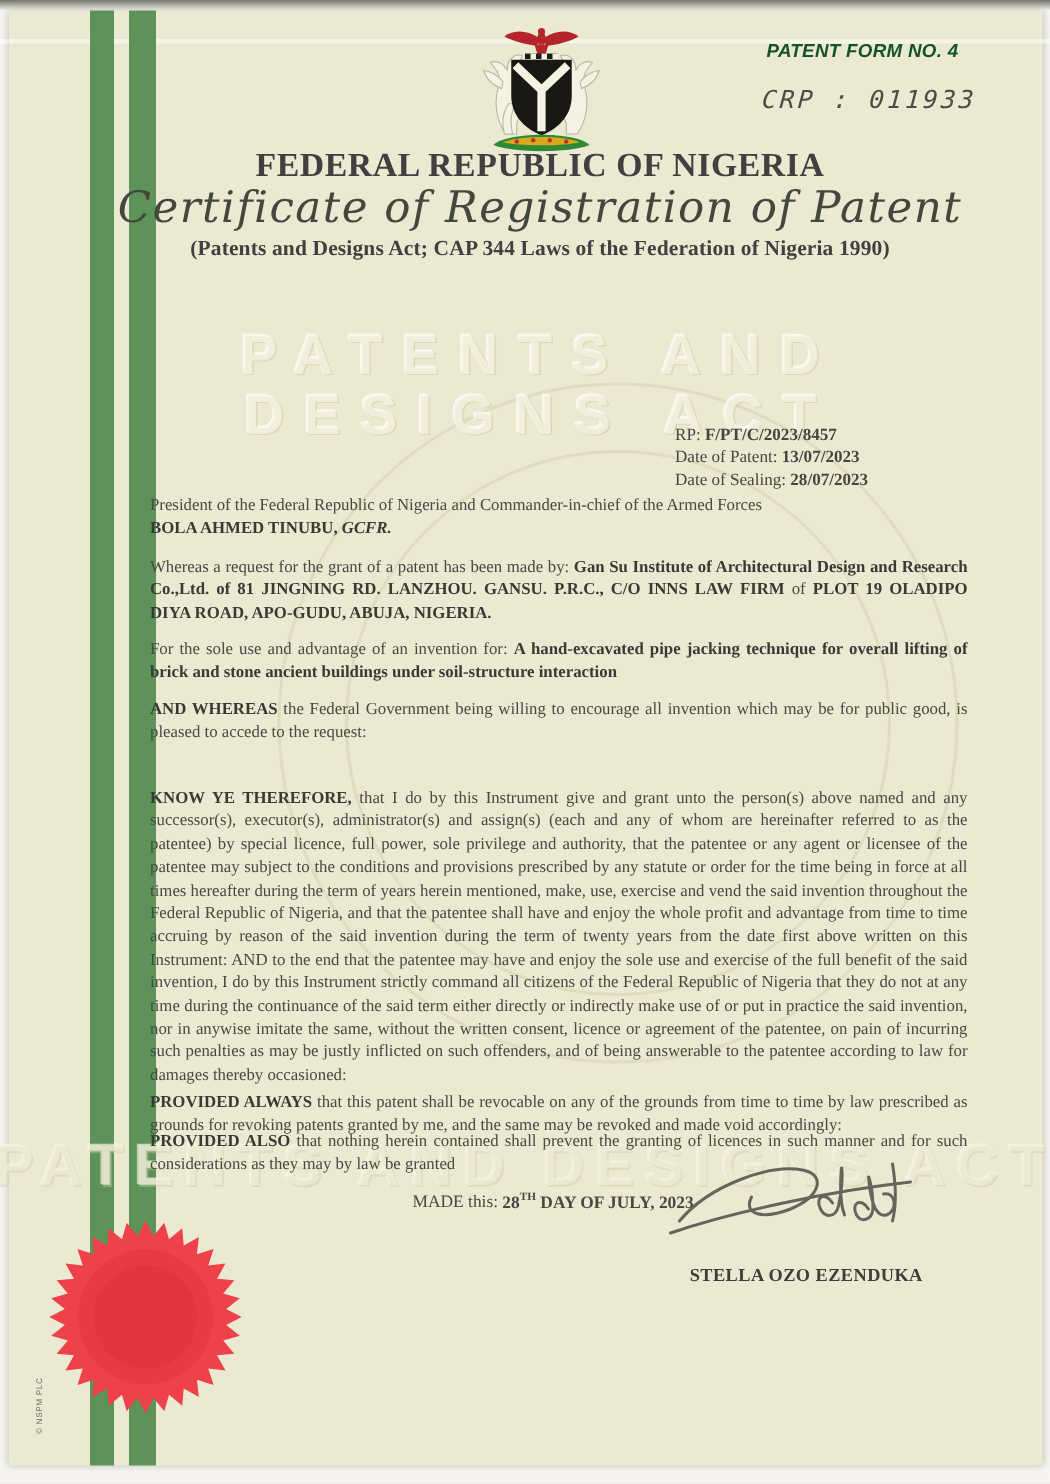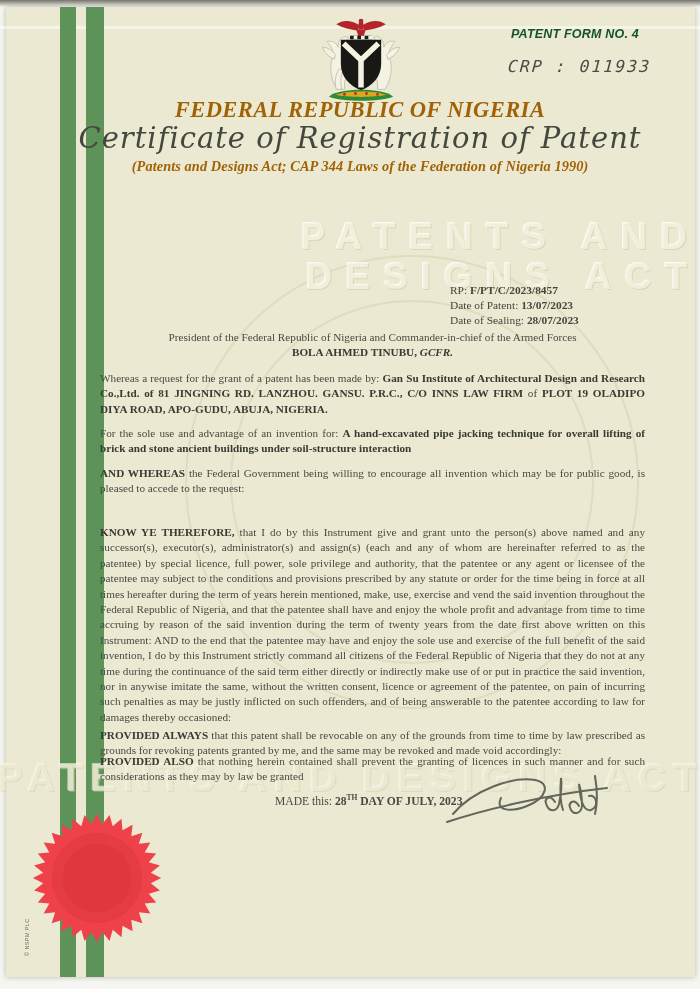--- a/index.html
+++ b/index.html
@@ -26,21 +26,21 @@
   .stripe{position:absolute;top:7px;height:970px;z-index:1;background:var(--green,#5d9358);}
   .stripe.s1{left:60px;width:16px;}
   .stripe.s2{left:86px;width:18px;}
   .emboss-circle{
     position:absolute;border-radius:50%;z-index:1;
     border:2px solid rgba(209,205,168,.45);
   }
   .ec1{left:185px;top:255px;width:450px;height:450px;}
   .ec2{left:230px;top:300px;width:360px;height:360px;}
   .wm{
-    position:absolute;left:20px;right:0;text-align:right;z-index:1;
+    position:absolute;left:20px;right:0;text-align:center;z-index:1;
     font-family:"Liberation Sans",sans-serif;font-weight:bold;
     color:rgba(243,241,222,.85);
     text-shadow:1px 1px 0 rgba(205,201,162,.55),-1px -1px 0 rgba(255,255,255,.75);
     letter-spacing:13px;font-size:37px;white-space:nowrap;
   }
   .wm.l1{top:216px;}
   .wm.l2{top:256px;}
   .wm.band{
     top:756px;left:-4px;right:-4px;font-size:39px;letter-spacing:7px;
     color:rgba(240,238,216,.6);
@@ -49,37 +49,37 @@
   .form-no{
     position:absolute;left:511px;top:27px;z-index:2;
     font-family:Liberation Sans, sans-serif;font-weight:bold;font-style:italic;
     font-size:12.5px;color:#14532d;letter-spacing:.2px;text-align:center;
   }
   .crp{
     position:absolute;left:508px;top:57px;z-index:2;
     font-family:"DejaVu Sans Mono",monospace;font-style:italic;
     font-size:16.5px;color:#4a4d44;letter-spacing:2px;transform:skewX(-4deg);
   }
-  .center-line{position:absolute;left:20px;right:0;text-align:center;z-index:2;color:#a16207;font-style:italic;}
+  .center-line{position:absolute;left:20px;right:0;text-align:center;z-index:2;color:#404040;}
   .country{top:97px;font-weight:bold;font-size:22.5px;letter-spacing:.4px;}
   .cert{
     top:121px;font-style:italic;font-size:29px;letter-spacing:1px;
     font-family:"DejaVu Serif",serif;color:#44473e;font-weight:500;text-align:center;
   }
   .act{top:158px;font-weight:bold;font-size:14.3px;letter-spacing:.1px;}
   .rp-block{
     position:absolute;left:450px;top:283px;z-index:2;
     font-size:11.4px;line-height:15.2px;color:#44473f;
   }
   .par{
     position:absolute;left:100px;width:545px;z-index:2;
     font-size:11.2px;line-height:15.4px;color:#474a42;text-align:justify;
   }
   .par b{color:#383b33;}
-  .p-president{top:330px;text-align:center;}
+  .p-president{top:330px;text-align:left;}
   .p-whereas{top:371px;}
   .p-invention{top:426px;}
   .p-andwhereas{top:466px;}
   .p-knowye{top:525px;}
   .p-always{top:728px;}
   .p-also{top:754px;}
   .made-line{
     position:absolute;left:275px;top:793px;z-index:2;
     font-size:11.6px;color:#474a42;
   }
@@ -210,20 +210,21 @@
   <g fill="none" stroke="#63665b" stroke-width="2" stroke-linecap="round">
     <path d="M10,46 C30,22 70,8 92,12 C108,15 104,30 84,38 C66,45 52,42 58,30"></path>
     <path d="M4,54 C45,40 110,26 164,20"></path>
     <path d="M112,34 C107,26 100,30 104,38 C107,44 114,44 116,36 C118,26 119,16 118,10 C117,22 117,34 120,42"></path>
     <path d="M136,38 C131,30 124,34 128,42 C131,47 138,46 139,38 C139,30 138,22 136,16 C137,30 140,44 148,42 C156,39 154,26 146,28"></path>
     <path d="M152,8 C154,20 155,34 152,46"></path>
   </g>
 </svg>
 
 <div class="sig-block">
+  <div class="sig-name">STELLA OZO EZENDUKA</div>
 </div>
 
 <svg class="seal" viewBox="0 0 140 140">
   <polygon id="seal-star" points="137.0,70.0 126.2,75.5 135.7,83.1 124.1,86.4 131.9,95.6 119.8,96.6 125.7,107.2 113.7,105.8 117.4,117.4 105.8,113.7 107.2,125.7 96.6,119.8 95.6,131.9 86.4,124.1 83.1,135.7 75.5,126.2 70.0,137.0 64.5,126.2 56.9,135.7 53.6,124.1 44.4,131.9 43.4,119.8 32.8,125.7 34.2,113.7 22.6,117.4 26.3,105.8 14.3,107.2 20.2,96.6 8.1,95.6 15.9,86.4 4.3,83.1 13.8,75.5 3.0,70.0 13.8,64.5 4.3,56.9 15.9,53.6 8.1,44.4 20.2,43.4 14.3,32.8 26.3,34.2 22.6,22.6 34.2,26.3 32.8,14.3 43.4,20.2 44.4,8.1 53.6,15.9 56.9,4.3 64.5,13.8 70.0,3.0 75.5,13.8 83.1,4.3 86.4,15.9 95.6,8.1 96.6,20.2 107.2,14.3 105.8,26.3 117.4,22.6 113.7,34.2 125.7,32.8 119.8,43.4 131.9,44.4 124.1,53.6 135.7,56.9 126.2,64.5" fill="#ee4149"></polygon>
   <circle cx="70" cy="70" r="47" fill="rgba(186,32,44,0.18)"></circle>
   <circle cx="70" cy="70" r="36" fill="rgba(186,32,44,0.12)"></circle>
 </svg>
 
 <div class="credit">© NSPM PLC</div>
 

